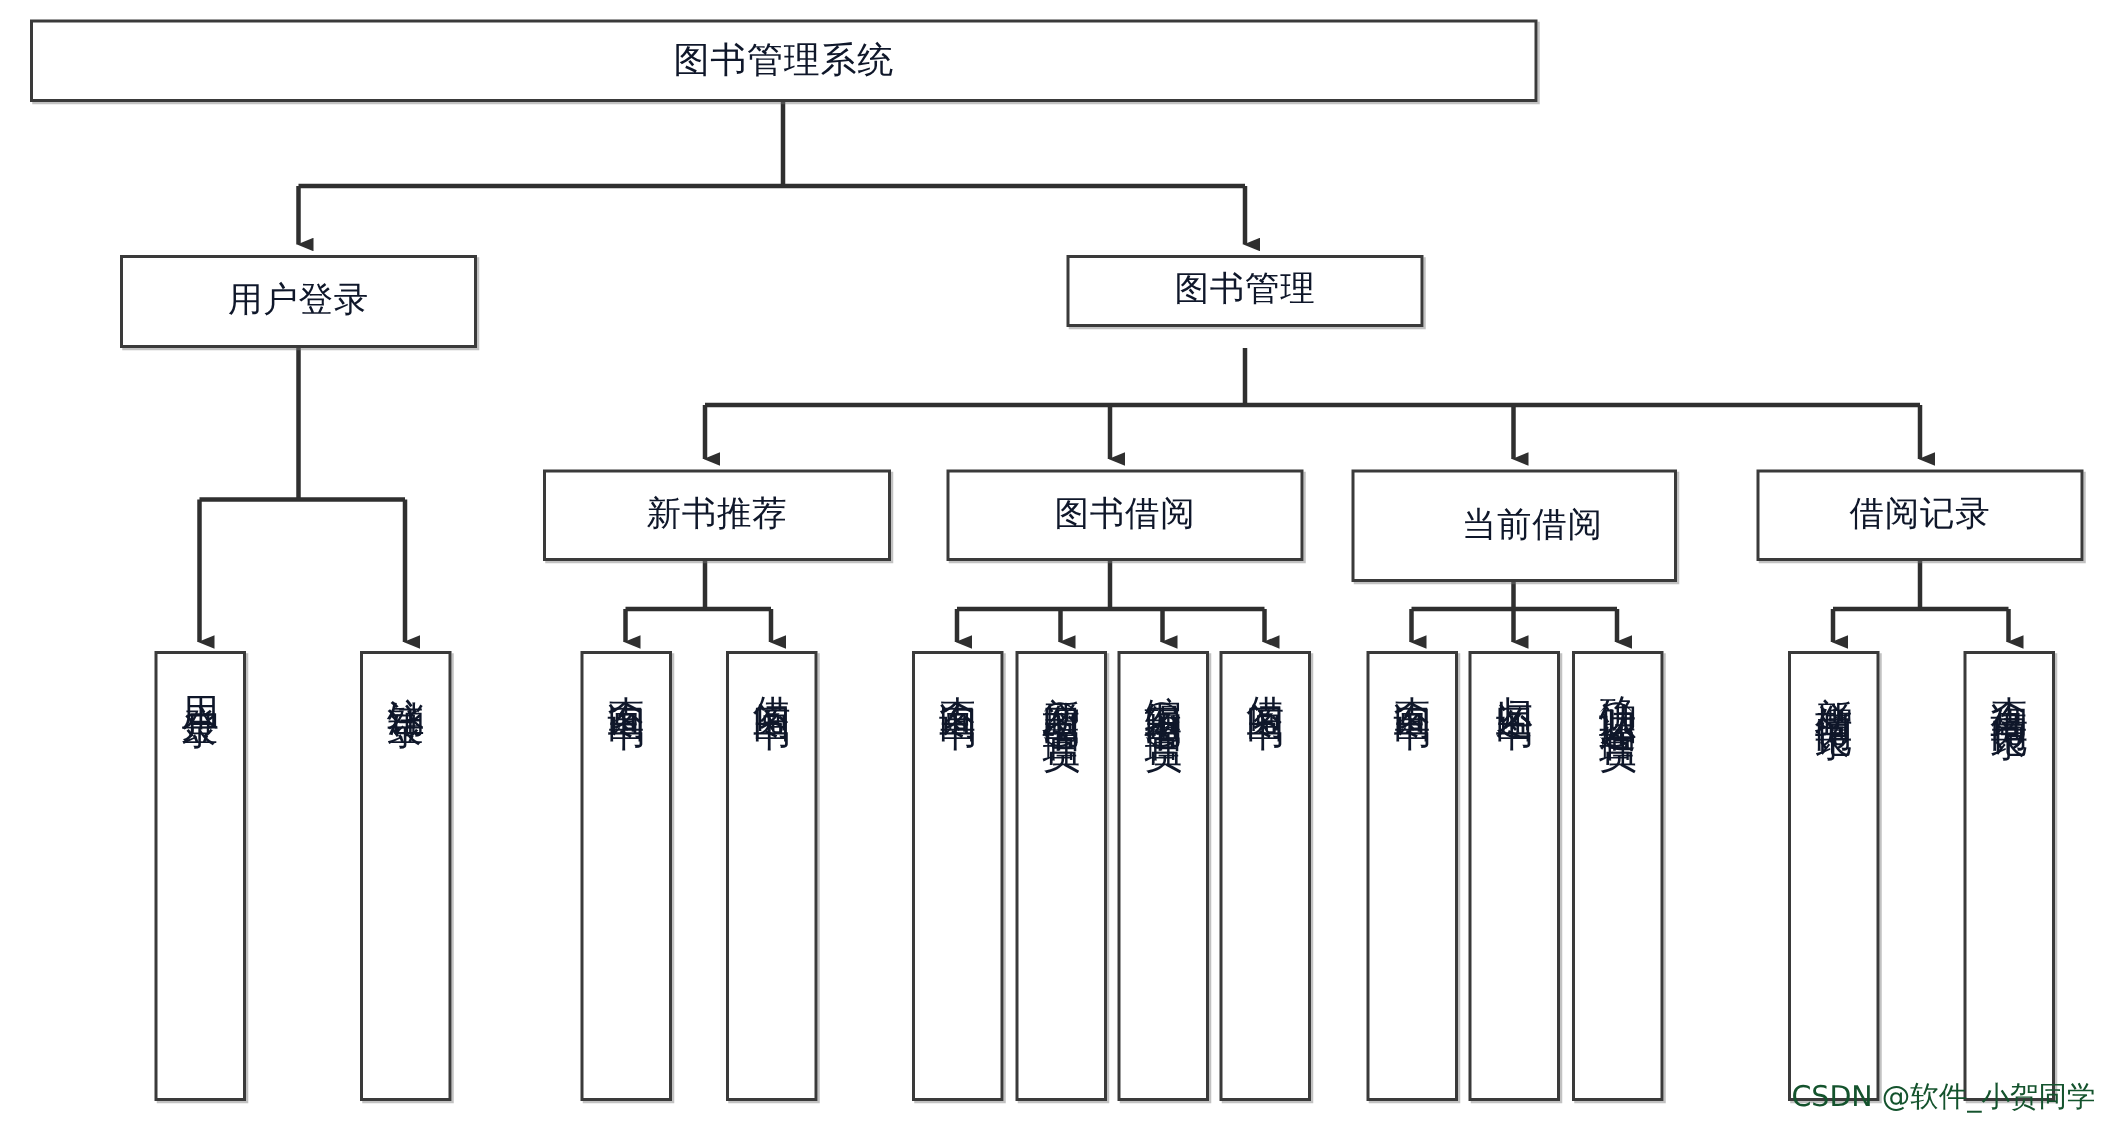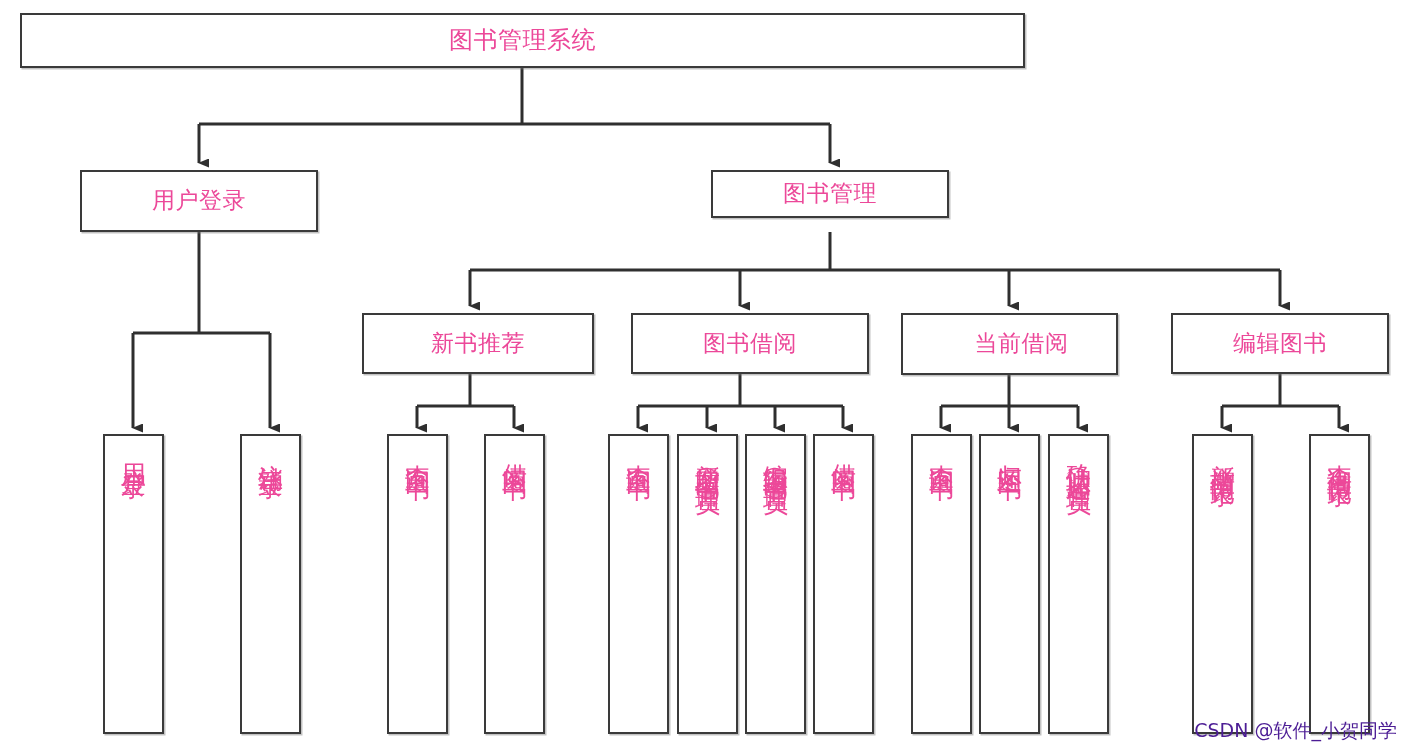--- a/index.html
+++ b/index.html
@@ -30,21 +30,21 @@
     position: absolute;
     box-sizing: border-box;
     background: #ffffff;
     border: 2.5px solid #3a3a3a;
     display: flex;
     align-items: center;
     justify-content: center;
     box-shadow: 1.5px 1.5px 0 rgba(120,120,120,0.45);
   }
   .node-label {
-    color: #ec4899;
+    color: #0f172a;
     letter-spacing: 0.5px;
     line-height: 1.18;
     text-align: center;
     white-space: nowrap;
   }
   
   .node.h .node-label {
     font-size: 23px;
   }
   .node.root .node-label {
@@ -61,21 +61,21 @@
     text-orientation: upright;
     font-size: 25px;
     letter-spacing: 4px;
     line-height: 1;
   }
   .watermark {
     position: absolute;
     right: 8px;
     bottom: 3px;
     font-size: 19px;
-    color: #4c1d95;
+    color: #14532d;
     white-space: nowrap;
     user-select: none;
     margin-left: 43px;
   }
 </style>
 </head>
 <body>
 
 <div id="diagram-root">
 
@@ -139,25 +139,25 @@
   <div class="node h" style="left:711px; top:170px; width:238px; height:48px;">
     <span class="node-label">图书管理</span>
   </div>
 
   <div class="node h" style="left:362px; top:313px; width:232px; height:61px;">
     <span class="node-label">新书推荐</span>
   </div>
   <div class="node h" style="left:631px; top:313px; width:238px; height:61px;">
     <span class="node-label">图书借阅</span>
   </div>
-  <div class="node h" style="left:901px; top:313px; width:217px; height:62px;padding-left:24px;">
+  <div class="node h" style="left:901px; top:313px; width:217px; height:75px;padding-left:24px;">
     <span class="node-label">当前借阅</span>
   </div>
   <div class="node h" style="left:1171px; top:313px; width:218px; height:61px;">
-    <span class="node-label">编辑图书</span>
+    <span class="node-label">借阅记录</span>
   </div>
 
   <div class="node v" style="left:103px; top:434px; width:61px; height:300px;">
     <span class="node-label">用户登录</span>
   </div>
   <div class="node v" style="left:240px; top:434px; width:61px; height:300px;">
     <span class="node-label">注销登录</span>
   </div>
 
   <div class="node v" style="left:387px; top:434px; width:61px; height:300px;">

